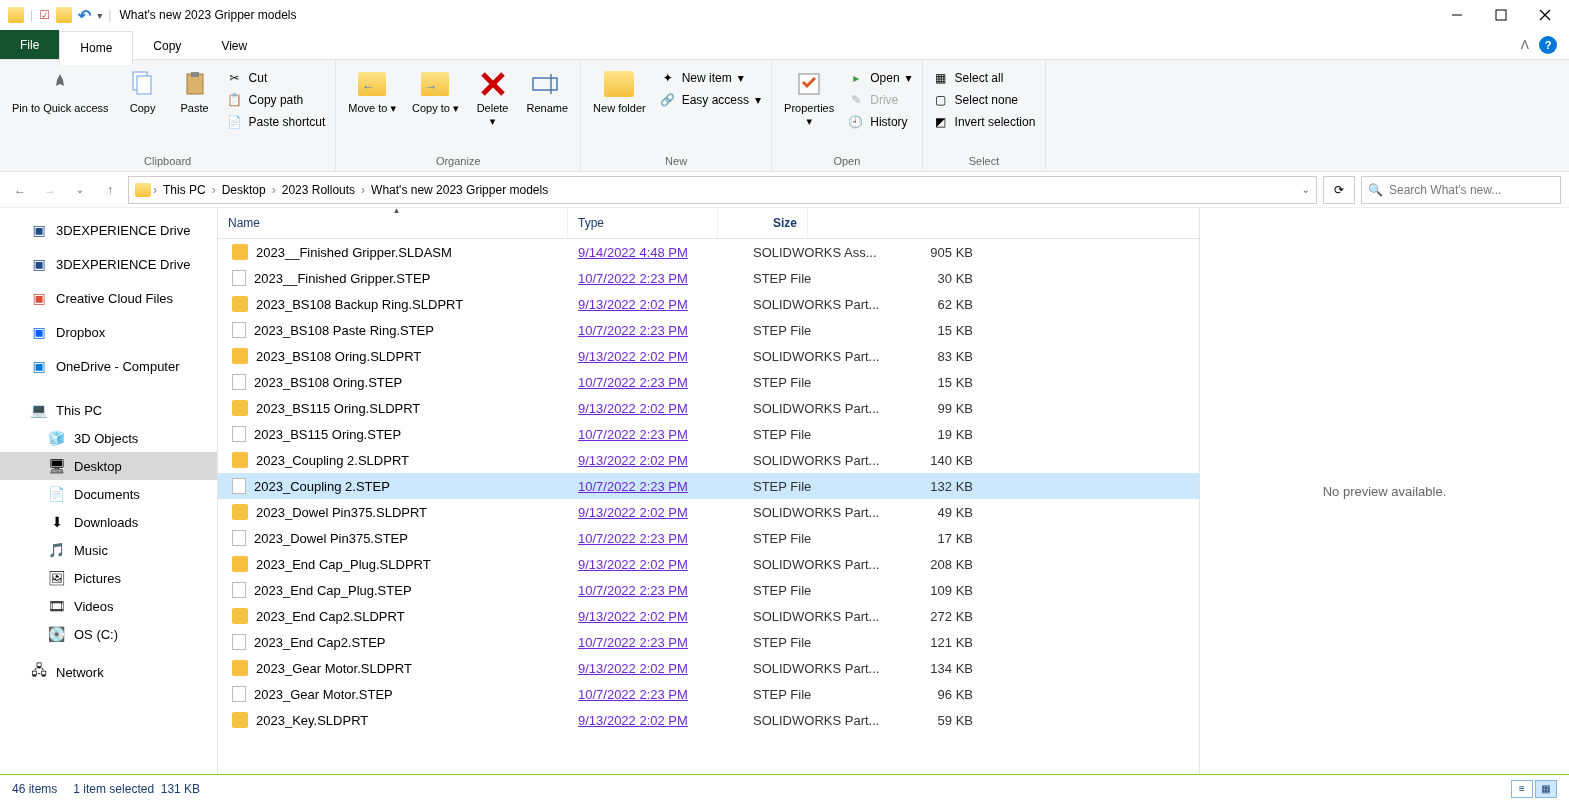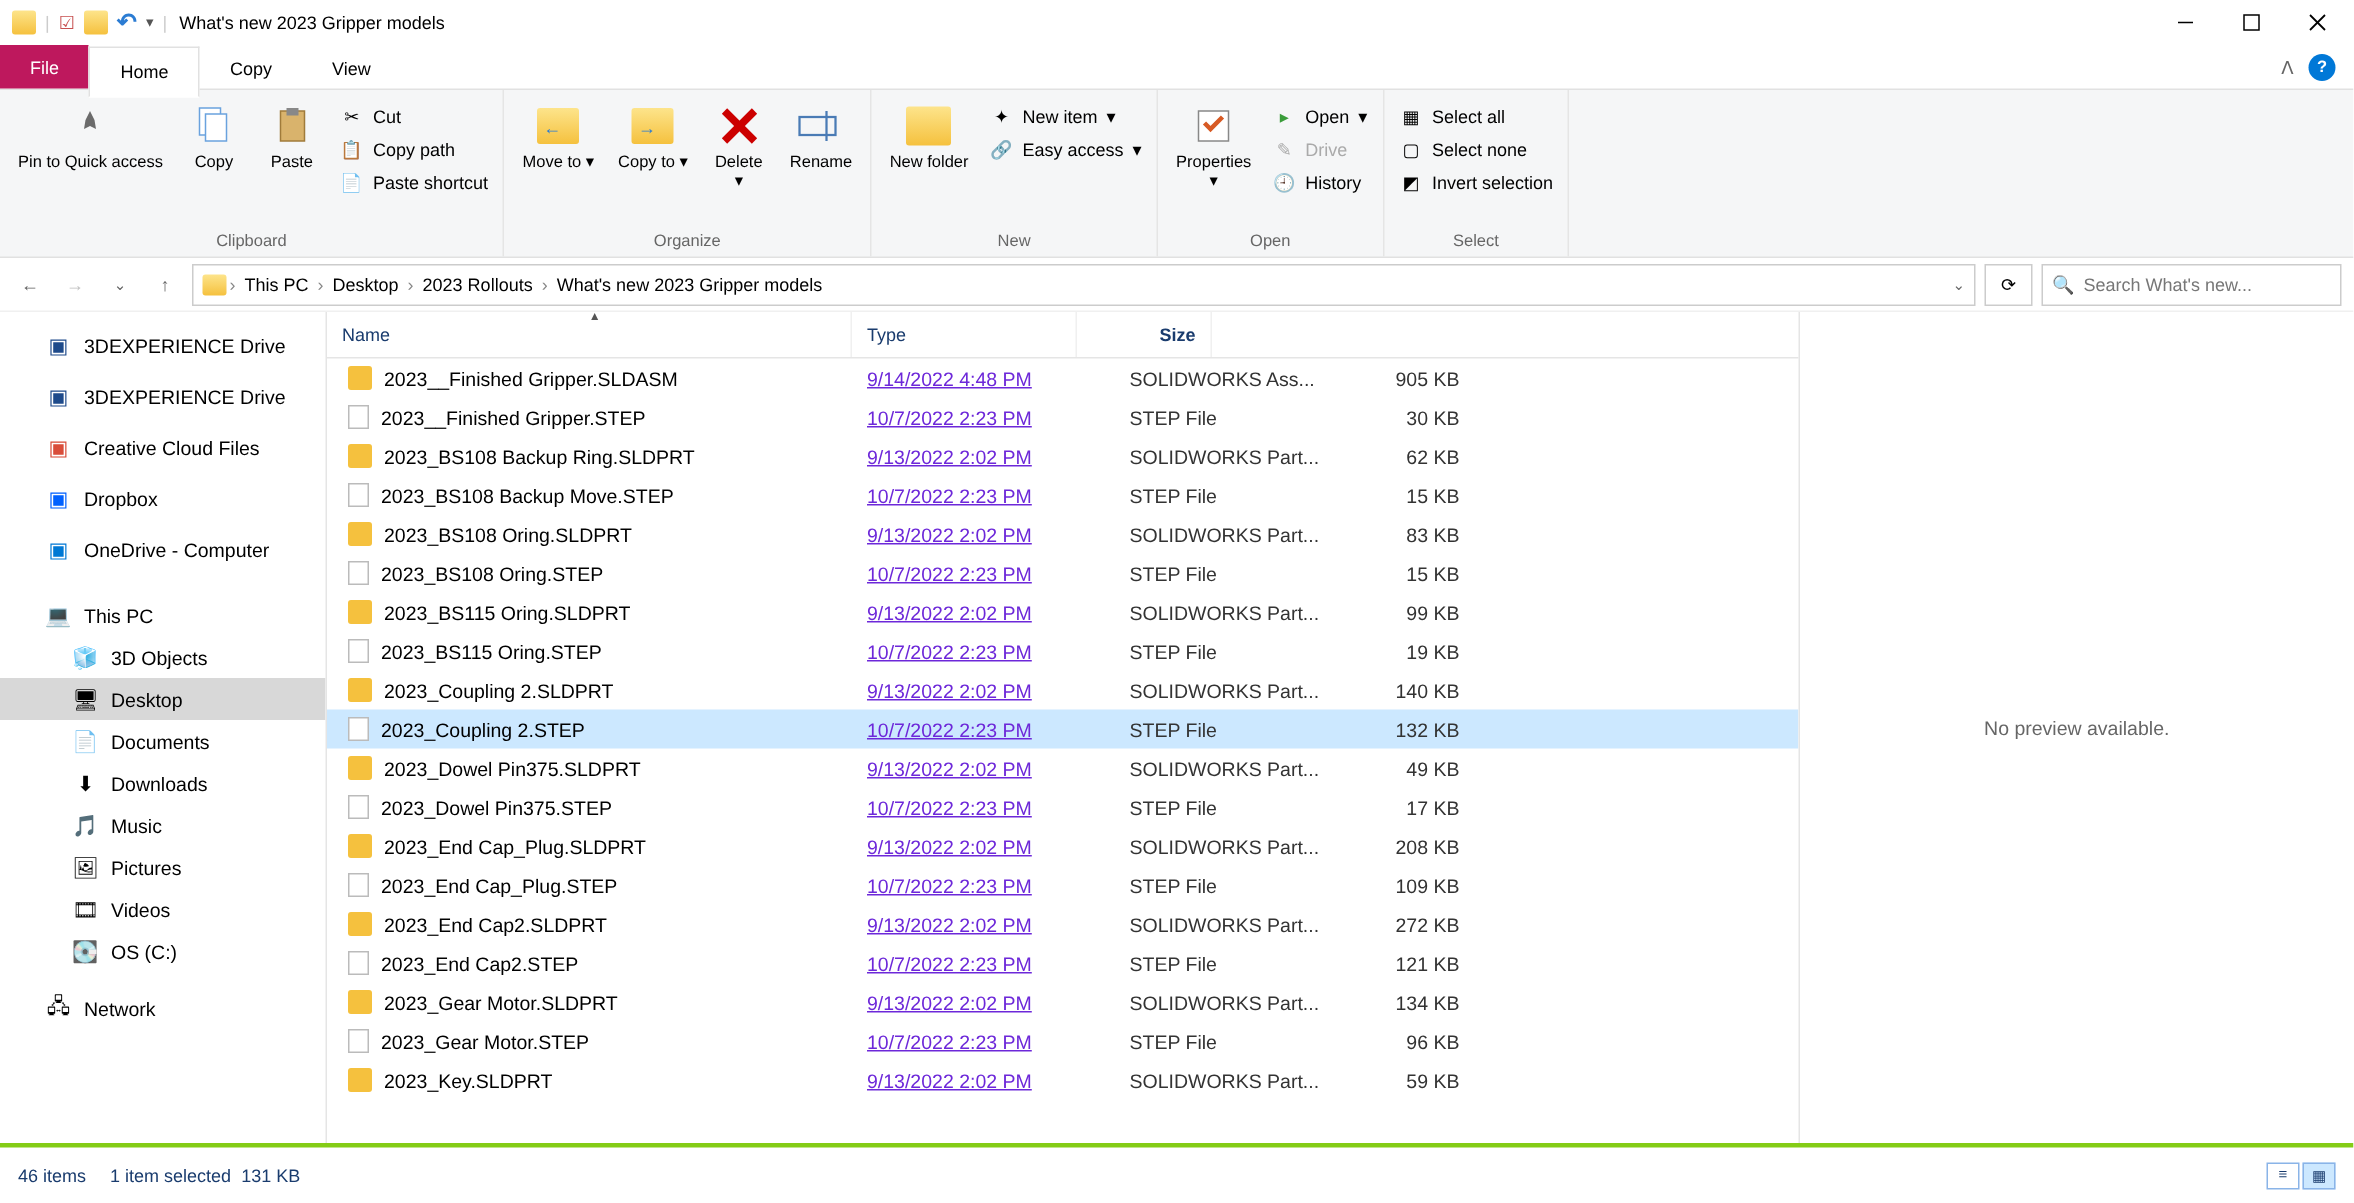--- a/index.html
+++ b/index.html
@@ -4,21 +4,21 @@
 <style>
 * { margin: 0; padding: 0; box-sizing: border-box; font-family: "Segoe UI", Arial, sans-serif; }
 body { background: #fff; font-size: 12px; width: 1569px; height: 802px; overflow: hidden; display: flex; flex-direction: column; }
 .title-bar { height: 30px; display: flex; align-items: center; padding: 0 8px; }
 .title-bar .qat { display: flex; align-items: center; gap: 6px; }
 .folder-ico { width: 16px; height: 16px; background: linear-gradient(#fde48b,#f5c13e); border-radius: 2px; display: inline-block; }
 .title-text { margin-left: 8px; font-size: 12px; }
 .win-controls { margin-left: auto; display: flex; gap: 28px; padding-right: 8px; }
 .win-btn { width: 16px; height: 16px; display: flex; align-items: center; justify-content: center; cursor: default; }
 .tabs-row { height: 30px; display: flex; align-items: stretch; border-bottom: 1px solid #e1e1e1; }
-.file-tab { background: #be185d; color: #fff; padding: 0 20px; display: flex; align-items: center; font-size: 12px; }
+.file-tab { background: #14532d; color: #fff; padding: 0 20px; display: flex; align-items: center; font-size: 12px; }
 .tab { padding: 16px 20px; display: flex; align-items: center; font-size: 12px; cursor: default; }
 .tab.active { border: 1px solid #e1e1e1; border-bottom: 1px solid #fff; background: #fff; position: relative; top: 1px; }
 .ribbon-help { margin-left: auto; display: flex; align-items: center; gap: 10px; padding-right: 12px; }
 .help-circle { width: 18px; height: 18px; border-radius: 50%; background: #0078d7; color: #fff; display: flex; align-items: center; justify-content: center; font-size: 11px; font-weight: bold; }
 .ribbon { background: #f5f6f7; border-bottom: 1px solid #e1e1e1; height: 112px; display: flex; }
 .ribbon-group { border-right: 1px solid #e5e5e5; display: flex; flex-direction: column; padding: 4px 6px 0; }
 .ribbon-group-body { flex: 1; display: flex; align-items: flex-start; gap: 4px; }
 .ribbon-group-label { text-align: center; font-size: 11px; color: #666; padding: 2px 0 4px; }
 .rbtn { display: flex; flex-direction: column; align-items: center; justify-content: flex-start; padding: 4px 6px; min-width: 48px; cursor: default; }
 .rbtn .ico { width: 32px; height: 32px; display: flex; align-items: center; justify-content: center; margin-bottom: 2px; }
@@ -53,21 +53,21 @@
 .row { display: flex; align-items: center; font-size: 13px; height: 26px; cursor: default; }
 .row.selected { background: #cce8ff; }
 .row .c-name { width: 350px; padding-left: 14px; display: flex; align-items: center; gap: 8px; white-space: nowrap; overflow: hidden; }
 .row .c-date { width: 175px; padding-left: 10px; color: #6d28d9; text-decoration: underline; }
 .row .c-type { width: 150px; padding-left: 10px; color: #333; white-space: nowrap; overflow: hidden; text-overflow: ellipsis; }
 .row .c-size { width: 90px; text-align: right; padding-right: 10px; color: #333; }
 .file-ico-asm { width: 16px; height: 16px; background: #f5c13e; border-radius: 2px; display:inline-block; }
 .file-ico-prt { width: 16px; height: 16px; background: #f5c13e; border-radius: 2px; display:inline-block; }
 .file-ico-step { width: 14px; height: 16px; border: 1px solid #bbb; background: #fff; display:inline-block; }
 .preview-pane { width: 370px; border-left: 1px solid #e5e5e5; display: flex; align-items: center; justify-content: center; color: #666; font-size: 13px; }
-.status-bar { height: 40px; border-top: 3px solid #84cc16; display: flex; align-items: center; padding: 0 12px; font-size: 12px; color: #1a3c6e; gap: 16px; }
+.status-bar { height: 28px; border-top: 1px solid #84cc16; display: flex; align-items: center; padding: 0 12px; font-size: 12px; color: #1a3c6e; gap: 16px; }
 .status-bar .views { margin-left: auto; display: flex; gap: 2px; }
 .vbtn { width: 22px; height: 18px; border: 1px solid #8ab4e8; display: flex; align-items: center; justify-content: center; font-size: 10px; }
 svg { display: block; }
 .pin-svg { fill: #6b6b6b; }
 </style>
 </head>
 <body>
 
 <div class="title-bar">
   <div class="qat">
@@ -391,21 +391,21 @@
               <span class="file-ico-prt"></span>
               <span>2023_BS108 Backup Ring.SLDPRT</span>
             </div>
             <div class="c-date">9/13/2022 2:02 PM</div>
             <div class="c-type">SOLIDWORKS Part...</div>
             <div class="c-size">62 KB</div>
           </div>
           <div class="row">
             <div class="c-name">
               <span class="file-ico-step"></span>
-              <span>2023_BS108 Backup Move.STEP</span>
+              <span>2023_BS108 Paste Ring.STEP</span>
             </div>
             <div class="c-date">10/7/2022 2:23 PM</div>
             <div class="c-type">STEP File</div>
             <div class="c-size">15 KB</div>
           </div>
           <div class="row">
             <div class="c-name">
               <span class="file-ico-prt"></span>
               <span>2023_BS108 Oring.SLDPRT</span>
             </div>

